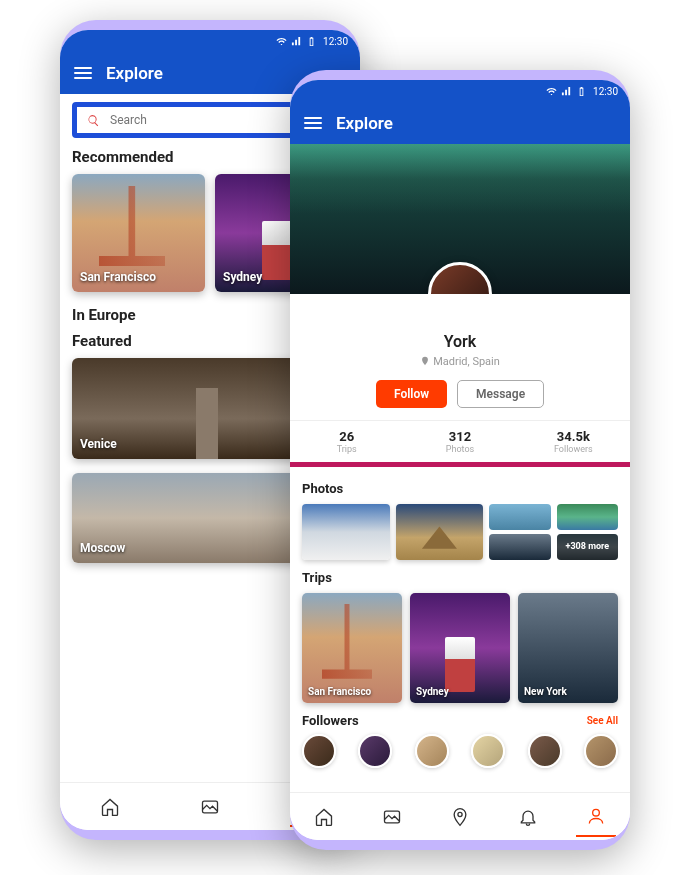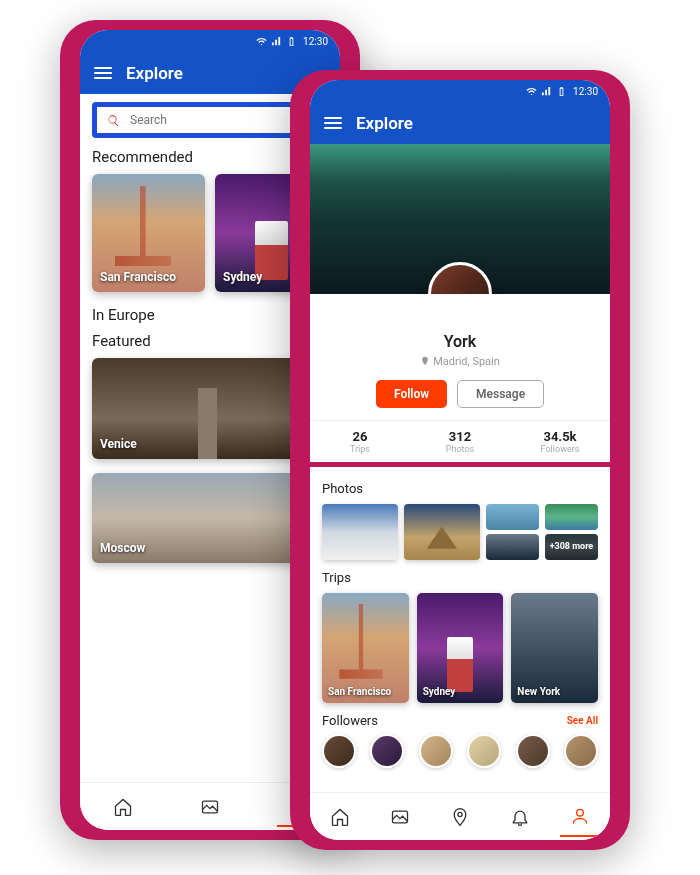--- a/index.html
+++ b/index.html
@@ -1,22 +1,22 @@
 <!DOCTYPE html>
 <html><head>
 <meta charset="utf-8">
 <style>
   * { box-sizing: border-box; margin: 0; padding: 0; font-family: -apple-system, BlinkMacSystemFont, 'Segoe UI', Roboto, sans-serif; }
   body { background: #fff; width: 700px; height: 875px; position: relative; overflow: hidden; }
 
   .phone {
     position: absolute;
     border-radius: 36px;
-    background: #be185d;
-    padding: 10px 20px;
+    background: #c4b5fd;
+    padding: 10px 0;
     box-shadow: 0 10px 40px rgba(0,0,0,0.3);
   }
   .phone-left { left: 60px; top: 20px; width: 300px; height: 820px; z-index: 1; }
   .phone-right { left: 290px; top: 70px; width: 340px; height: 780px; z-index: 2; }
 
   .screen {
     width: 100%; height: 100%;
     background: #fff;
     border-radius: 28px;
     overflow: hidden;
@@ -56,21 +56,21 @@
 
   .search-bar {
     display: flex; align-items: center; gap: 10px;
     border: 5px solid #1d4ed8; border-radius: 4px;
     padding: 6px 10px; margin-bottom: 10px;
     background: #fff;
   }
   .search-bar svg { width: 13px; height: 13px; fill: #d44; }
   .search-bar input { border: none; outline: none; flex: 1; font-size: 12px; color: #888; }
 
-  .section-title { font-size: 15px; font-weight: 400; color: #222; margin: 6px 0 8px; }
+  .section-title { font-size: 15px; font-weight: 700; color: #222; margin: 6px 0 8px; }
 
   .card-row { display: flex; gap: 10px; margin-bottom: 14px; }
   .card {
     position: relative; flex: 1; height: 118px;
     border-radius: 6px; overflow: hidden;
     box-shadow: 0 3px 8px rgba(0,0,0,0.25);
   }
   .card-img { width: 100%; height: 100%; }
   .card-label {
     position: absolute; left: 8px; bottom: 8px;

